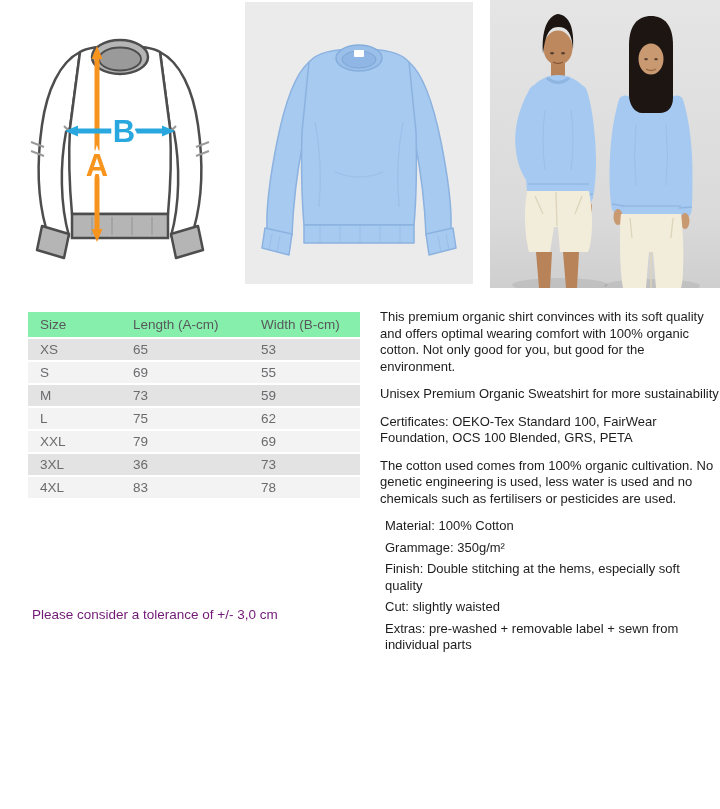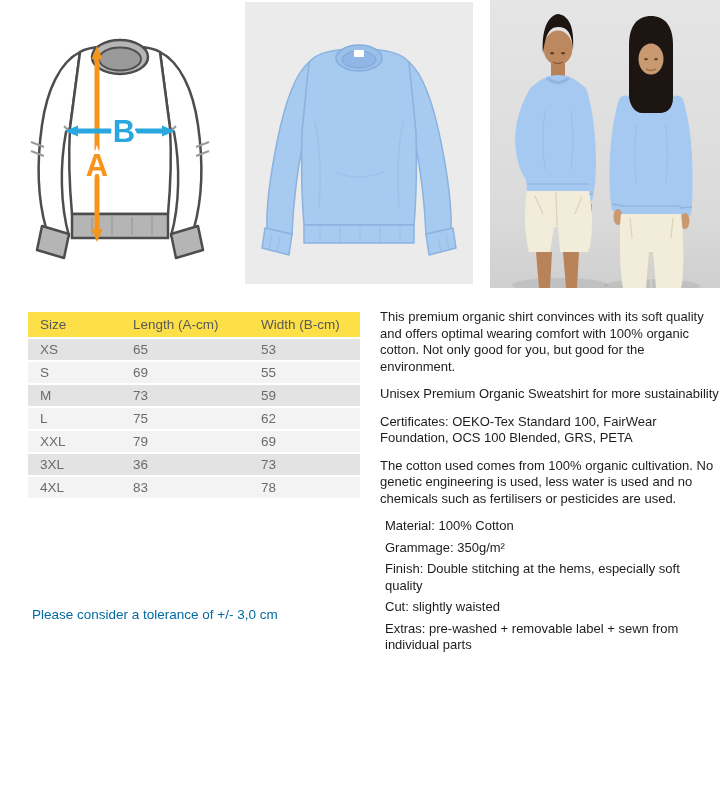--- a/index.html
+++ b/index.html
@@ -22,33 +22,33 @@
   .size-table {
     position:absolute; left:28px; top:312px; width:332px;
     border-collapse:collapse; table-layout:fixed;
     font-size:13.5px; color:#6b6b6e;
   }
   .size-table col.c1 { width:93px; }
   .size-table col.c2 { width:128px; }
   .size-table col.c3 { width:111px; }
   .size-table th {
     font-weight:400; text-align:left; color:#58585a;
-    height:26px; padding:0 0 0 12px; background:#fde047;
+    height:26px; padding:0 0 0 12px; background:#86efac;
     border-bottom:2px solid #ffffff; vertical-align:middle;
   }
   .size-table td {
     height:23px; padding:0 0 0 12px; vertical-align:middle;
     border-bottom:2px solid #ffffff;
   }
   .size-table tr.dark td { background:#e3e3e3; }
   .size-table tr.light td { background:#f3f3f3; }
 
   .tolerance {
     position:absolute; left:32px; top:607px;
-    font-size:13.5px; color:#0369a1;
+    font-size:13.5px; color:#701a75;
   }
 
   
   .description {
     position:absolute; left:380px; top:309px; width:340px;
     font-size:13px; line-height:16.5px; color:#1d1d1d;
   }
   .description p { margin:0 0 11px 0; }
   .description .spec-line { margin:5px; }
 </style>

